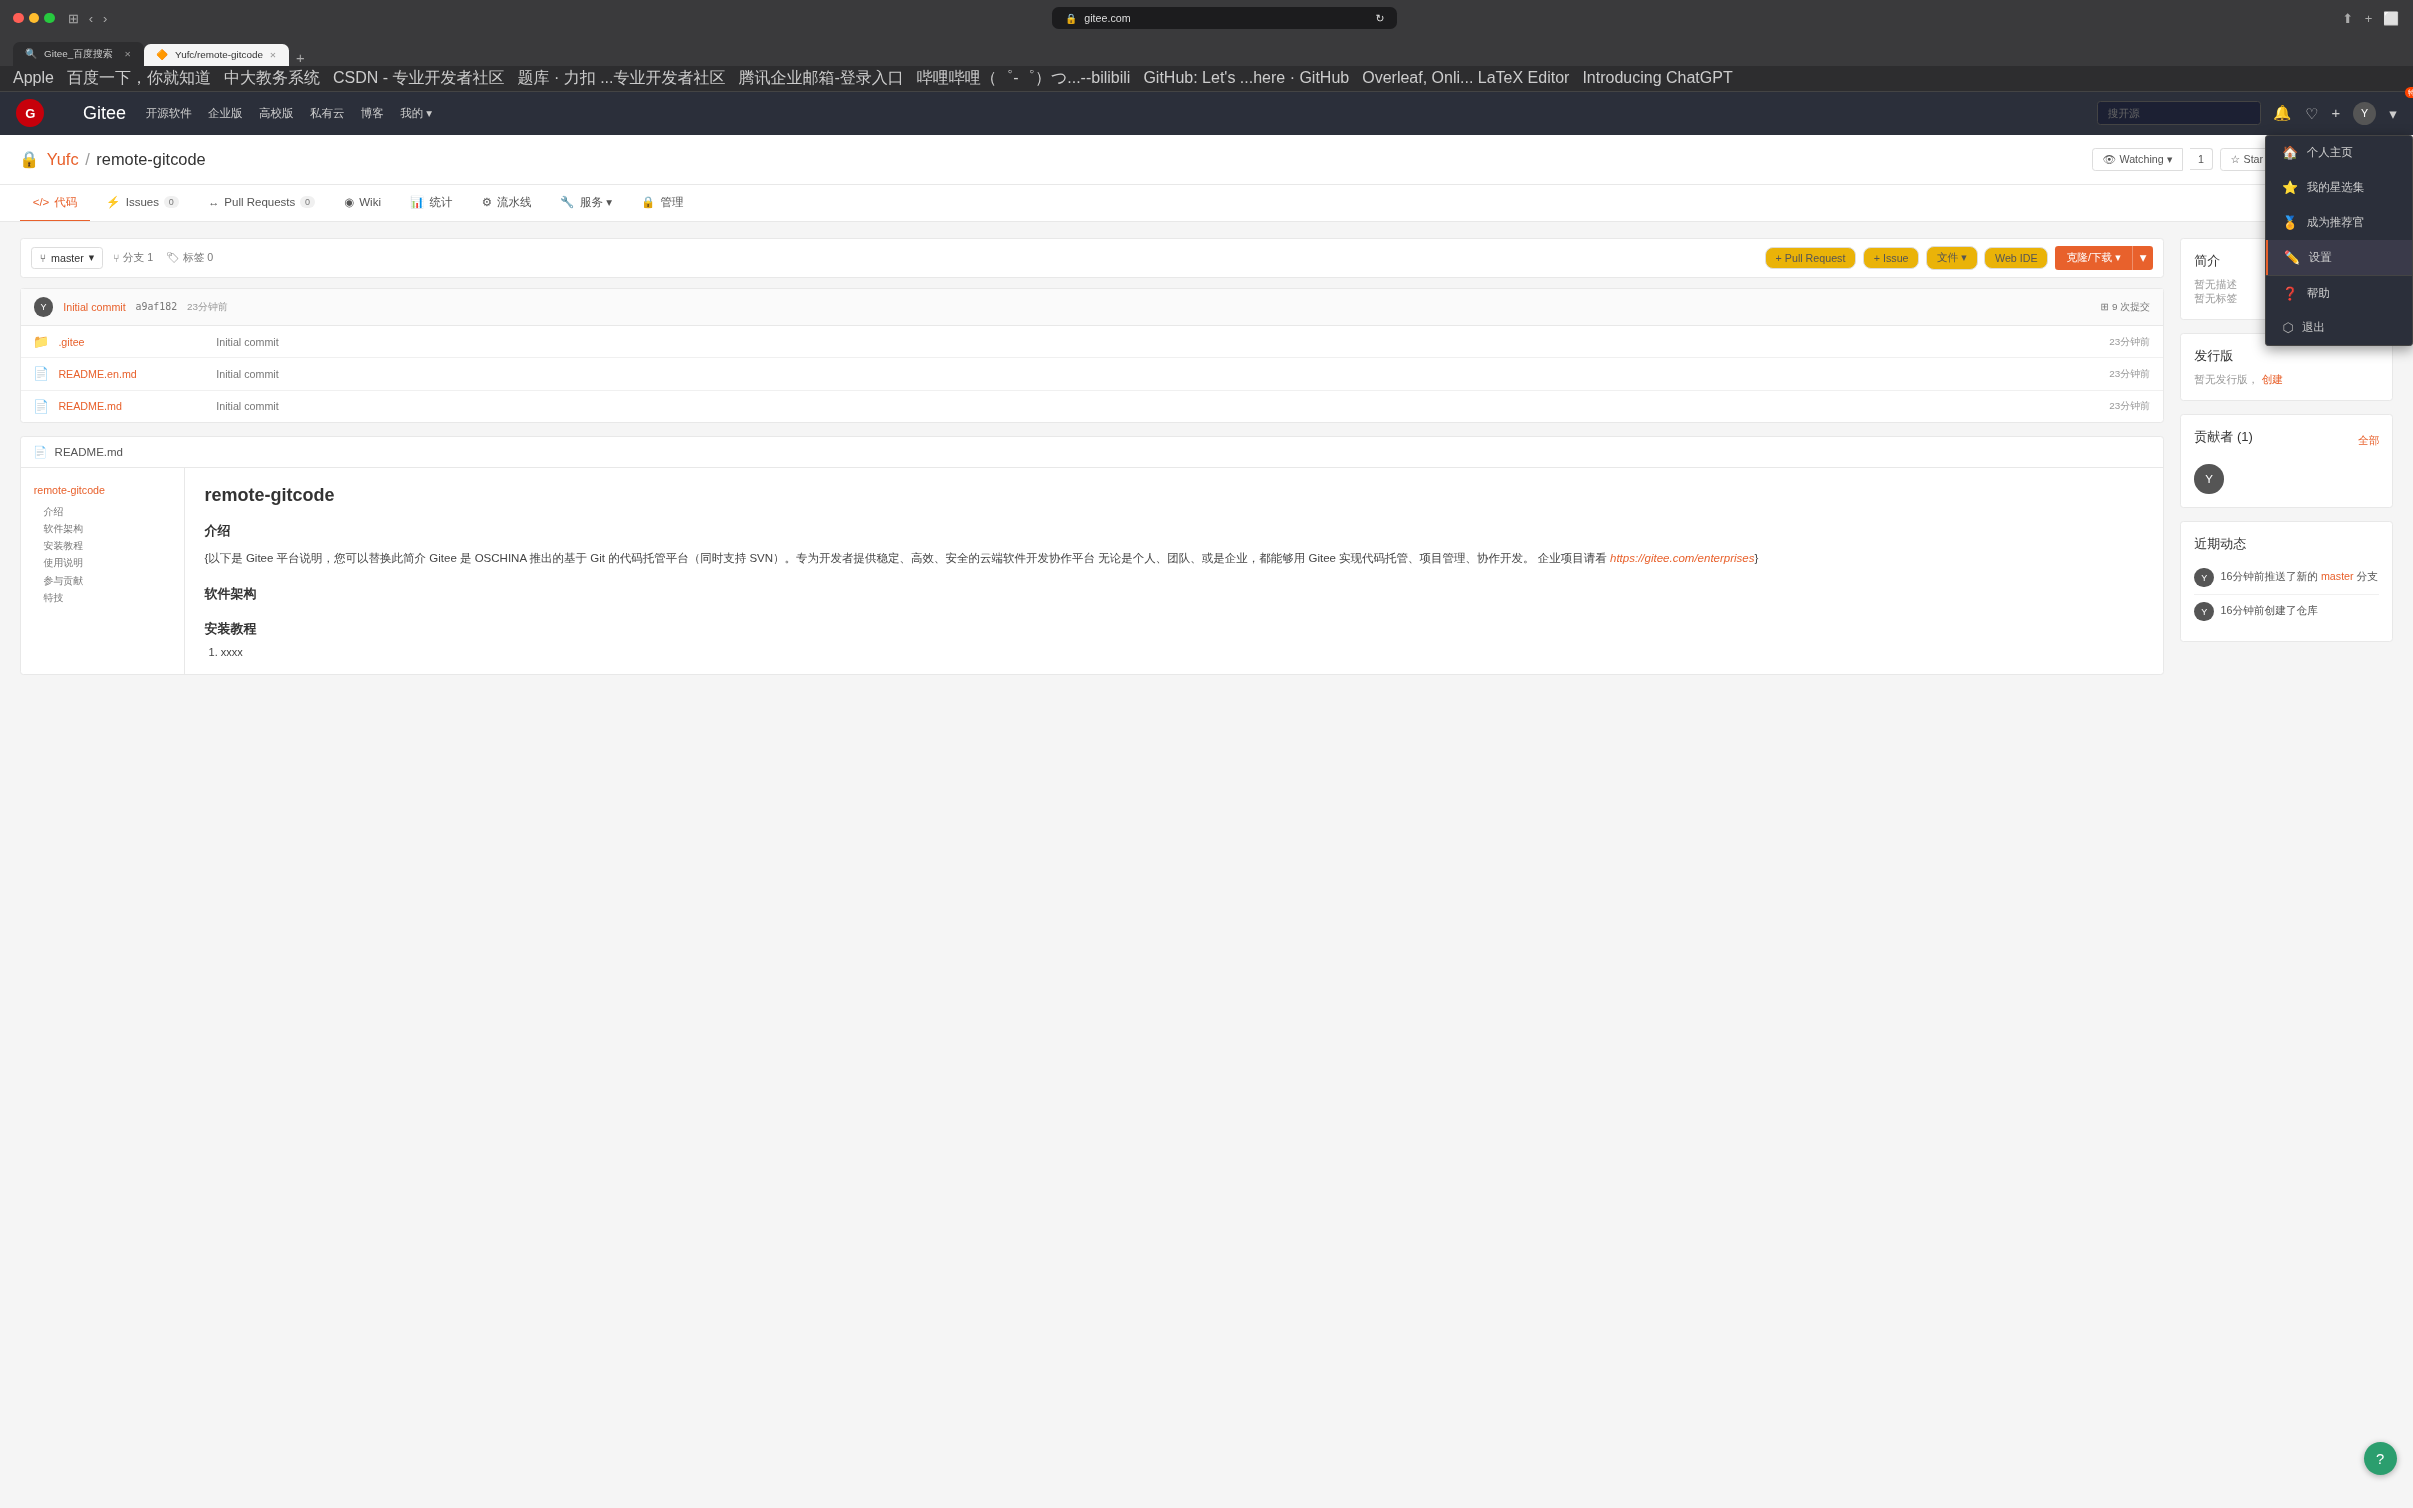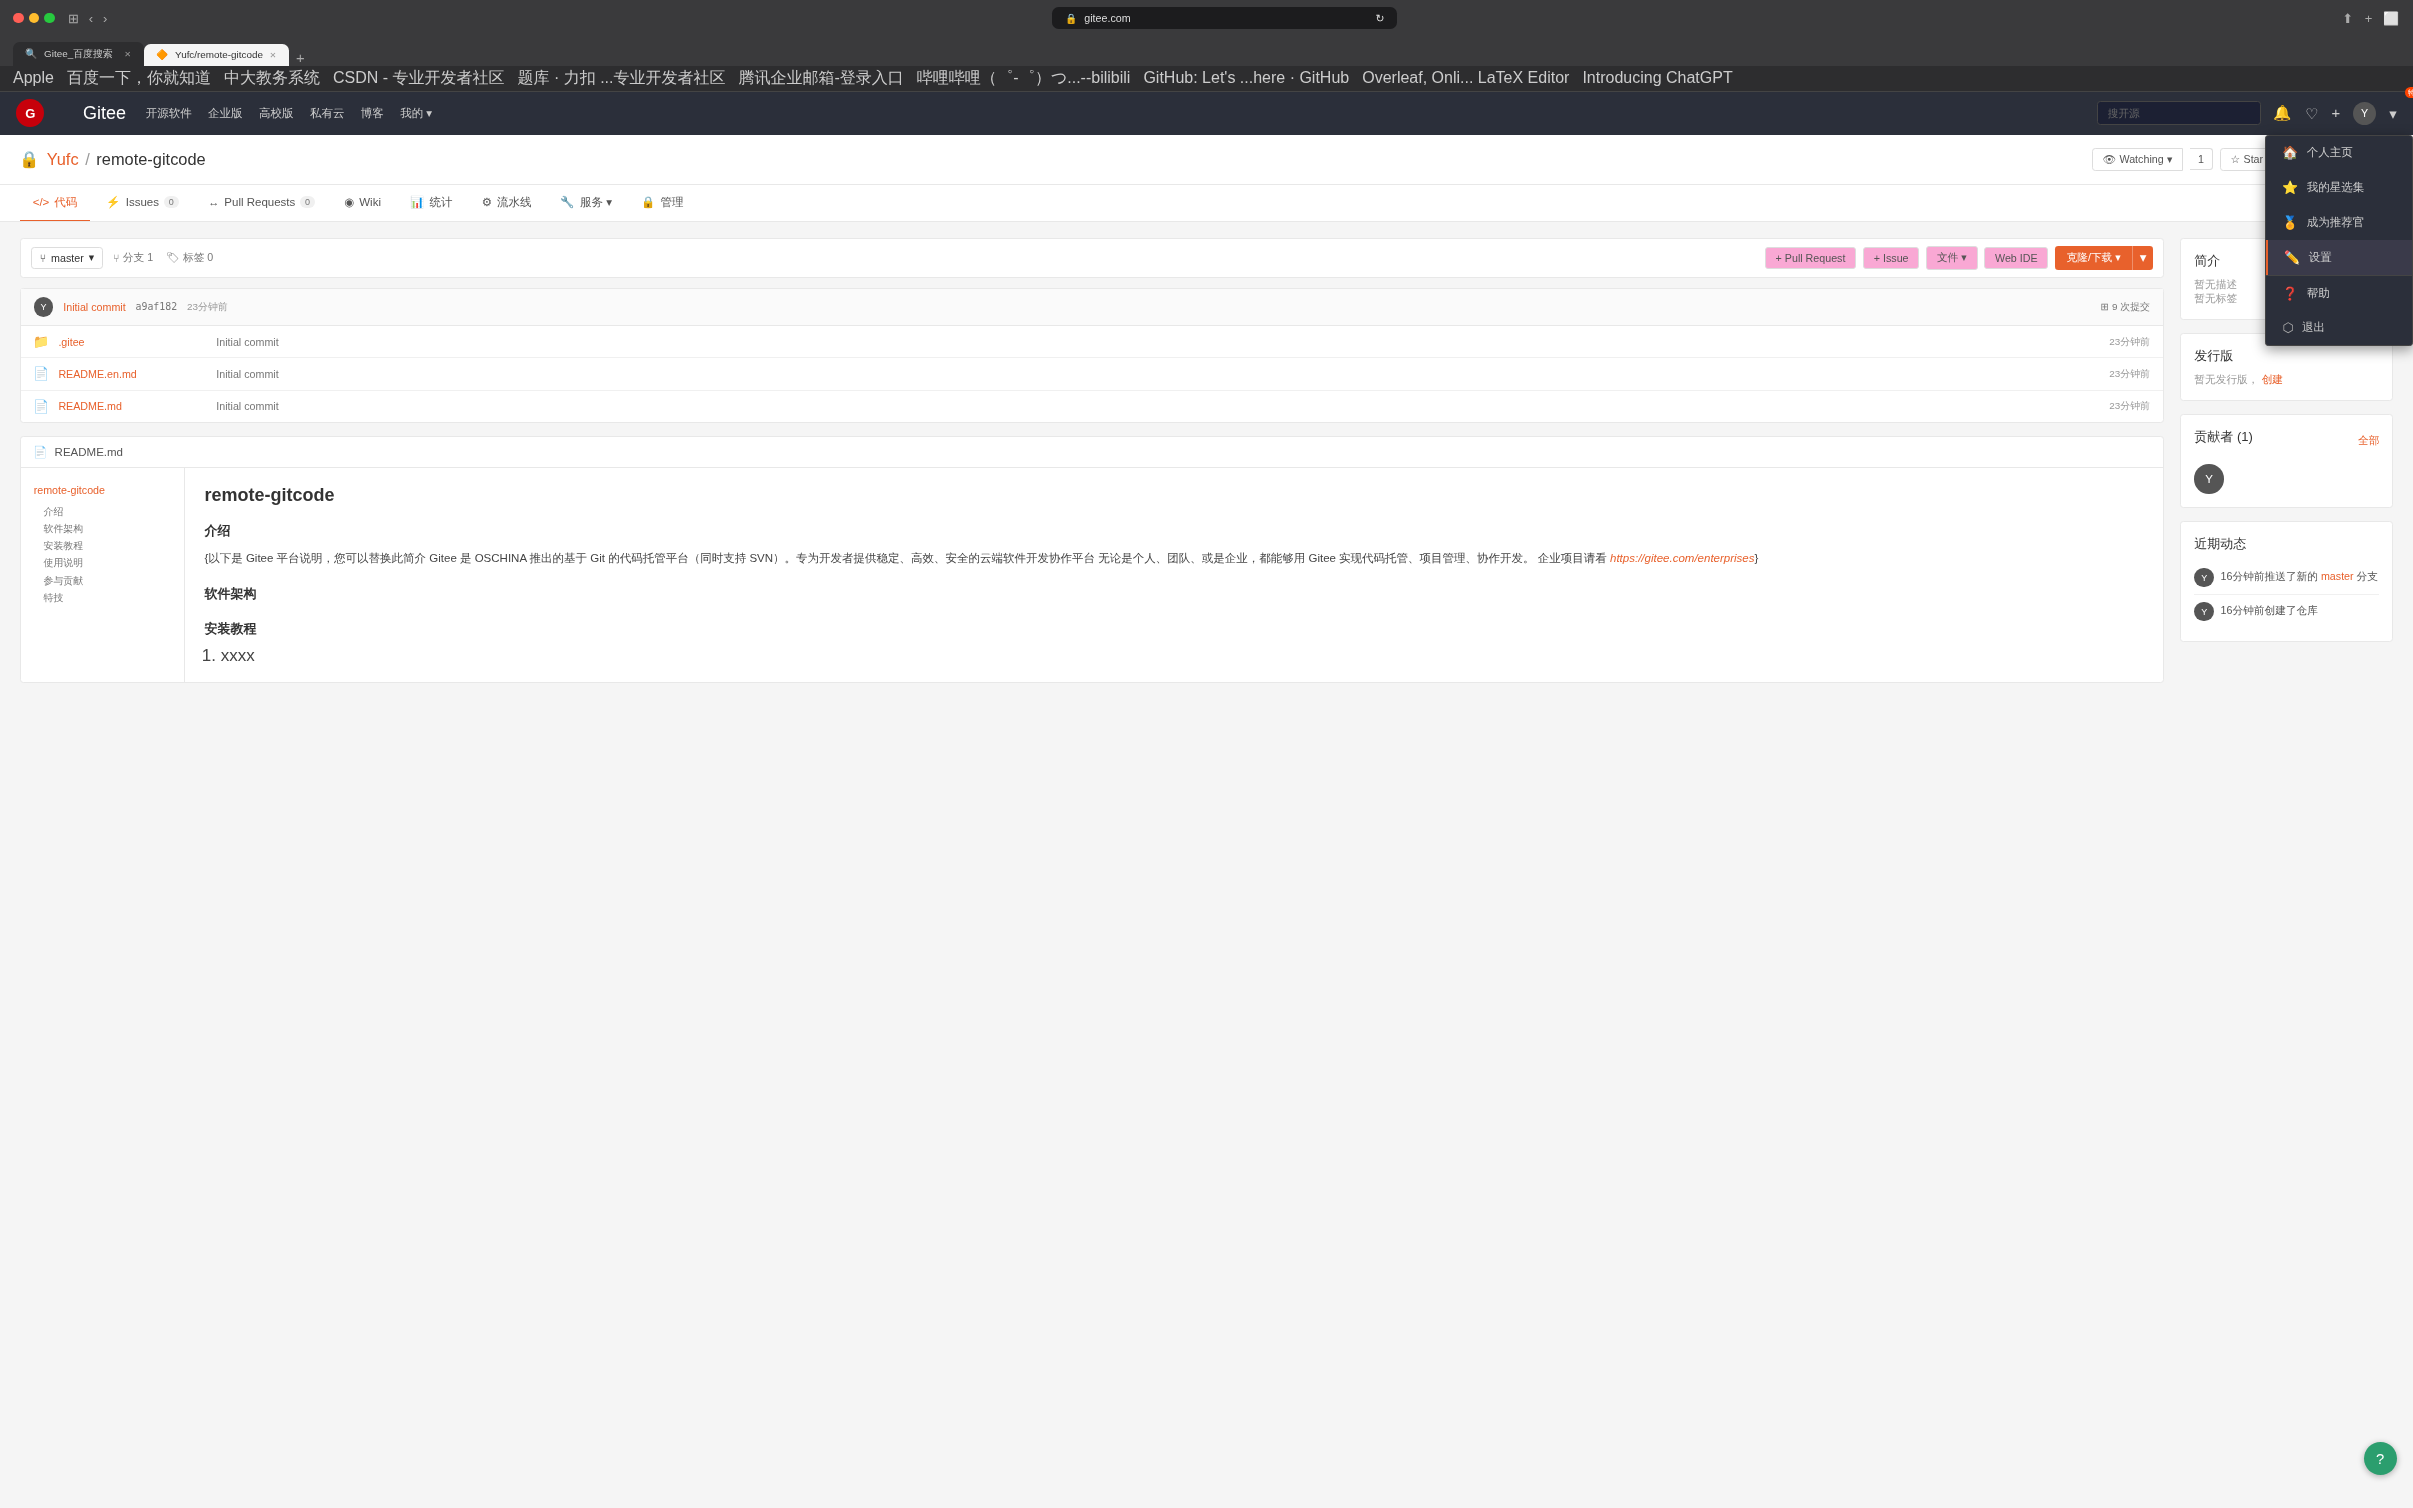--- a/index.html
+++ b/index.html
@@ -79,21 +79,21 @@
     .content-area { display: flex; padding: 16.4px 19.7px; gap: 16.4px; }
     .content-main { flex: 1; }
     .content-sidebar { width: 213px; flex-shrink: 0; }
 
     
     .code-toolbar { display: flex; align-items: center; gap: 6.6px; margin-bottom: 9.9px; background: white; padding: 6.6px 9.9px; border: 0.8px solid #e8e8e8; border-radius: 3.3px; }
     .branch-selector { display: flex; align-items: center; gap: 4.9px; border: 0.8px solid #ddd; border-radius: 3.3px; padding: 3.3px 8.2px; cursor: pointer; font-size: 10.7px; background: white; }
     .toolbar-info { color: #777; font-size: 10.7px; display: flex; gap: 13px; margin-left: 3.3px; }
     .toolbar-info span { display: flex; align-items: center; gap: 3.3px; }
     .toolbar-spacer { flex: 1; }
-    .toolbar-btn { border: 0.8px solid #ddd; border-radius: 3px; padding: 4.1px 9.9px; background: #f9a8d4; cursor: pointer; font-size: 10.7px; color: #555; display: flex; align-items: center; gap: 3.3px; }
+    .toolbar-btn { border: 0.8px solid #ddd; border-radius: 8px; padding: 4.1px 9.9px; background: #eab308; cursor: pointer; font-size: 10.7px; color: #555; display: flex; align-items: center; gap: 3.3px; }
     .clone-btn { background: #e8612c; color: white; border: none; border-radius: 3.3px 0 0 3.3px; padding: 4.9px 11.5px; cursor: pointer; font-size: 10.7px; display: flex; align-items: center; gap: 4.9px; }
     .clone-dropdown { background: #e8612c; color: white; border: none; border-radius: 0 3.3px 3.3px 0; padding: 4.9px 6.6px; cursor: pointer; border-left: 0.8px solid rgba(255,255,255,0.3); }
 
     
     .file-table { background: white; border: 0.8px solid #e8e8e8; border-radius: 3.3px; }
     .file-table-header { display: flex; align-items: center; padding: 8.2px 13px; border-bottom: 0.8px solid #e8e8e8; background: #fafafa; gap: 9.9px; }
     .commit-avatar { width: 19.7px; height: 19.7px; border-radius: 50%; background: #555; display: flex; align-items: center; justify-content: center; color: white; font-size: 9px; }
     .commit-message { color: #e8612c; font-size: 10.7px; cursor: pointer; }
     .commit-hash { color: #777; font-size: 9.9px; font-family: monospace; }
     .commit-time { color: #999; font-size: 9.9px; }
@@ -111,21 +111,21 @@
     .readme-content { display: flex; }
     .readme-toc { width: 164px; border-right: 0.8px solid #e8e8e8; padding: 13px; flex-shrink: 0; }
     .toc-item { font-size: 10.7px; color: #e8612c; cursor: pointer; padding: 2.5px 0; }
     .toc-item.main { font-weight: 500; margin-bottom: 4.9px; }
     .toc-sub { font-size: 9.9px; color: #777; cursor: pointer; padding: 1.6px 0 1.6px 9.9px; }
     .readme-body { padding: 16.4px 19.7px; flex: 1; }
     .readme-body h1 { font-size: 18px; font-weight: 600; margin-bottom: 13px; }
     .readme-body h2 { font-size: 13px; font-weight: 600; margin: 16.4px 0 8.2px; }
     .readme-body p { font-size: 11.5px; line-height: 1.8; color: #444; margin-bottom: 9.9px; }
     .readme-body a { color: #e8612c; text-decoration: none; font-style: italic; }
-    .readme-body ol { padding-left: 16.4px; font-size: 17px; color: #444; }
+    .readme-body ol { padding-left: 16.4px; font-size: 11px; color: #444; }
 
     
     .sidebar-section { background: white; border: 0.8px solid #e8e8e8; border-radius: 3.3px; padding: 13px; margin-bottom: 13px; }
     .sidebar-title { font-size: 13px; font-weight: 500; margin-bottom: 8.2px; }
     .sidebar-empty { color: #999; font-size: 10.7px; }
     .sidebar-link { color: #e8612c; font-size: 10.7px; cursor: pointer; }
     .contributors-header { display: flex; justify-content: space-between; align-items: center; margin-bottom: 9.9px; }
     .contributor-avatar { width: 29.6px; height: 29.6px; border-radius: 50%; background: #555; display: flex; align-items: center; justify-content: center; color: white; font-size: 11.5px; cursor: pointer; }
     .activity-item { font-size: 10.7px; color: #555; padding: 6.6px 0; border-bottom: 0.8px solid #f0f0f0; display: flex; gap: 6.6px; align-items: flex-start; }
     .activity-item:last-child { border-bottom: none; }

